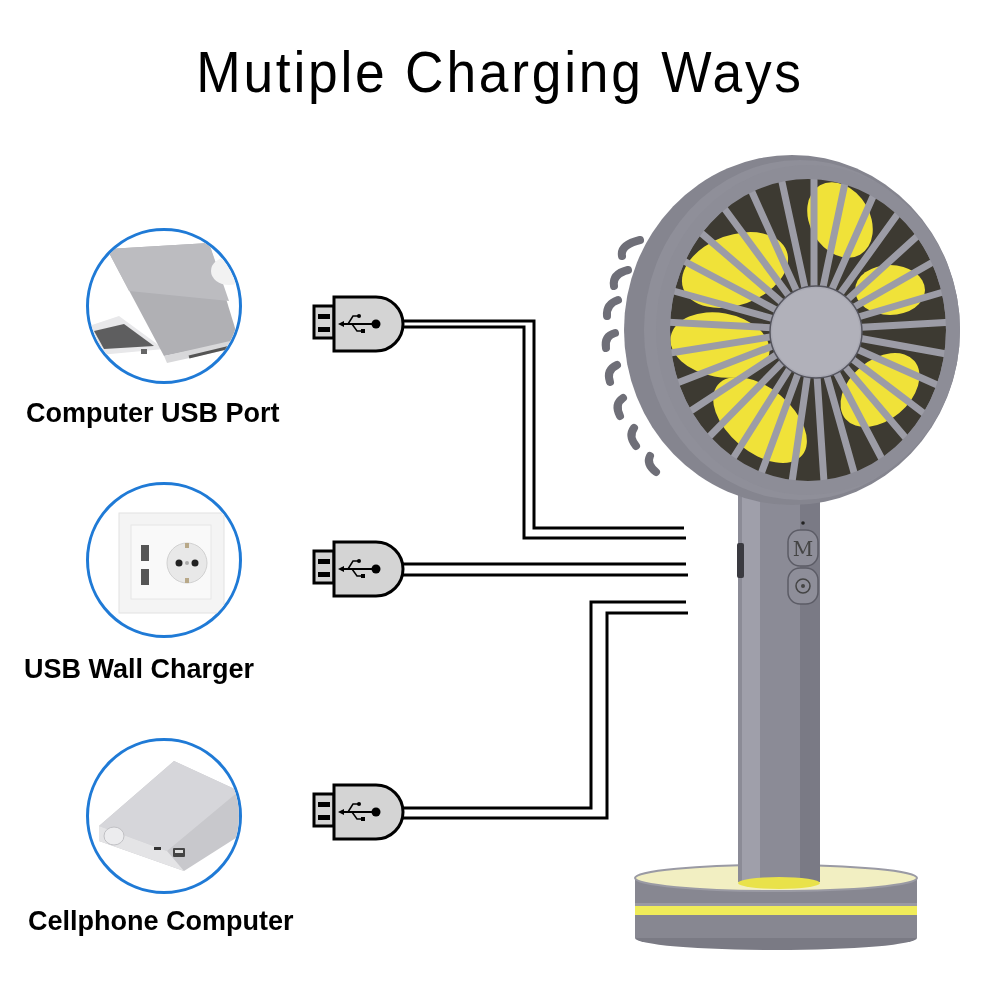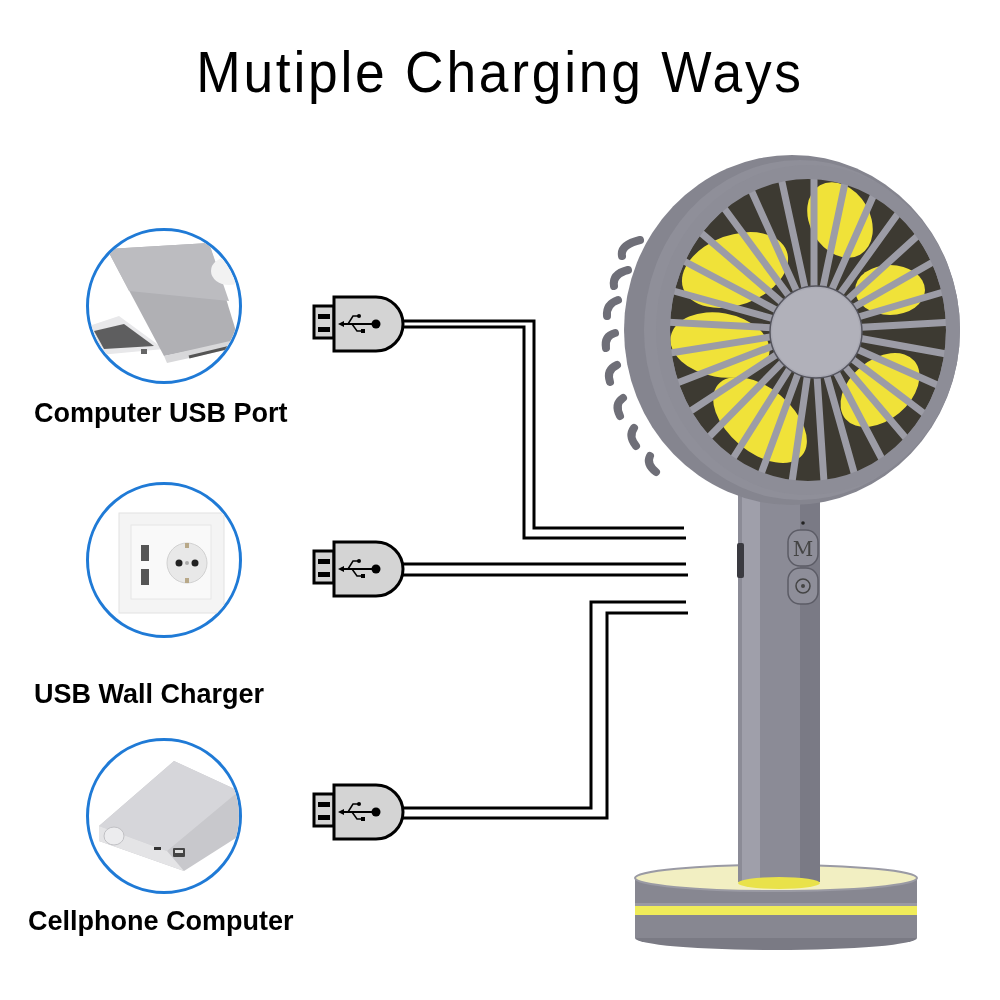--- a/index.html
+++ b/index.html
@@ -29,37 +29,37 @@
     <polygon points="0,95 30,85 75,118 0,125" fill="#e8e8ea"></polygon>
     <polygon points="5,100 35,93 65,115 15,118" fill="#303030" opacity="0.75"></polygon>
     <polygon points="18,18 120,12 150,110 75,125" fill="#b0b0b4"></polygon>
     <polygon points="18,18 120,12 140,70 40,60" fill="#bcbcc0"></polygon>
     <ellipse cx="140" cy="40" rx="18" ry="14" fill="#f2f2f2"></ellipse>
     <polygon points="75,125 150,108 150,116 78,132" fill="#d8d8da"></polygon>
     <line x1="100" y1="126" x2="150" y2="114" stroke="#555" stroke-width="3"></line>
     <rect x="52" y="118" width="6" height="5" fill="#666"></rect>
   </svg>
 </div>
-<div class="source-label" style="left:34px; top:398px;text-align:center;">Computer USB Port</div>
+<div class="source-label" style="left:26px; top:398px;text-align:center;">Computer USB Port</div>
 
 <div class="source-circle" style="left:86px; top:482px;">
   <svg width="150" height="150" viewBox="0 0 150 150">
     <rect x="30" y="28" width="105" height="100" fill="#f4f4f4" stroke="#e2e2e2"></rect>
     <rect x="42" y="40" width="80" height="74" fill="#f9f9f9" stroke="#e6e6e6"></rect>
     <rect x="52" y="60" width="8" height="16" fill="#555"></rect>
     <rect x="52" y="84" width="8" height="16" fill="#555"></rect>
     <circle cx="98" cy="78" r="20" fill="#e8e8e8" stroke="#d0d0d0"></circle>
     <circle cx="90" cy="78" r="3.5" fill="#222"></circle>
     <circle cx="106" cy="78" r="3.5" fill="#222"></circle>
     <circle cx="98" cy="78" r="2" fill="#aaa"></circle>
     <rect x="96" y="58" width="4" height="5" fill="#b8a888"></rect>
     <rect x="96" y="93" width="4" height="5" fill="#b8a888"></rect>
   </svg>
 </div>
-<div class="source-label" style="left:34px; top:654px;margin-top:25px;">USB Wall Charger</div>
+<div class="source-label" style="left:24px; top:654px;">USB Wall Charger</div>
 
 <div class="source-circle" style="left:86px; top:738px;">
   <svg width="150" height="150" viewBox="0 0 150 150">
     <polygon points="10,85 85,20 150,50 150,95 95,130 10,100" fill="#c8c8cc"></polygon>
     <polygon points="10,85 85,20 150,50 78,110" fill="#d6d6da"></polygon>
     <polygon points="10,85 78,110 95,130 10,100" fill="#e4e4e6"></polygon>
     <ellipse cx="25" cy="95" rx="10" ry="9" fill="#ececee" stroke="#c0c0c4"></ellipse>
     <rect x="65" y="106" width="7" height="3" fill="#333"></rect>
     <rect x="84" y="107" width="12" height="9" fill="#444" rx="1"></rect>
     <rect x="86" y="109" width="8" height="3" fill="#ddd"></rect>

